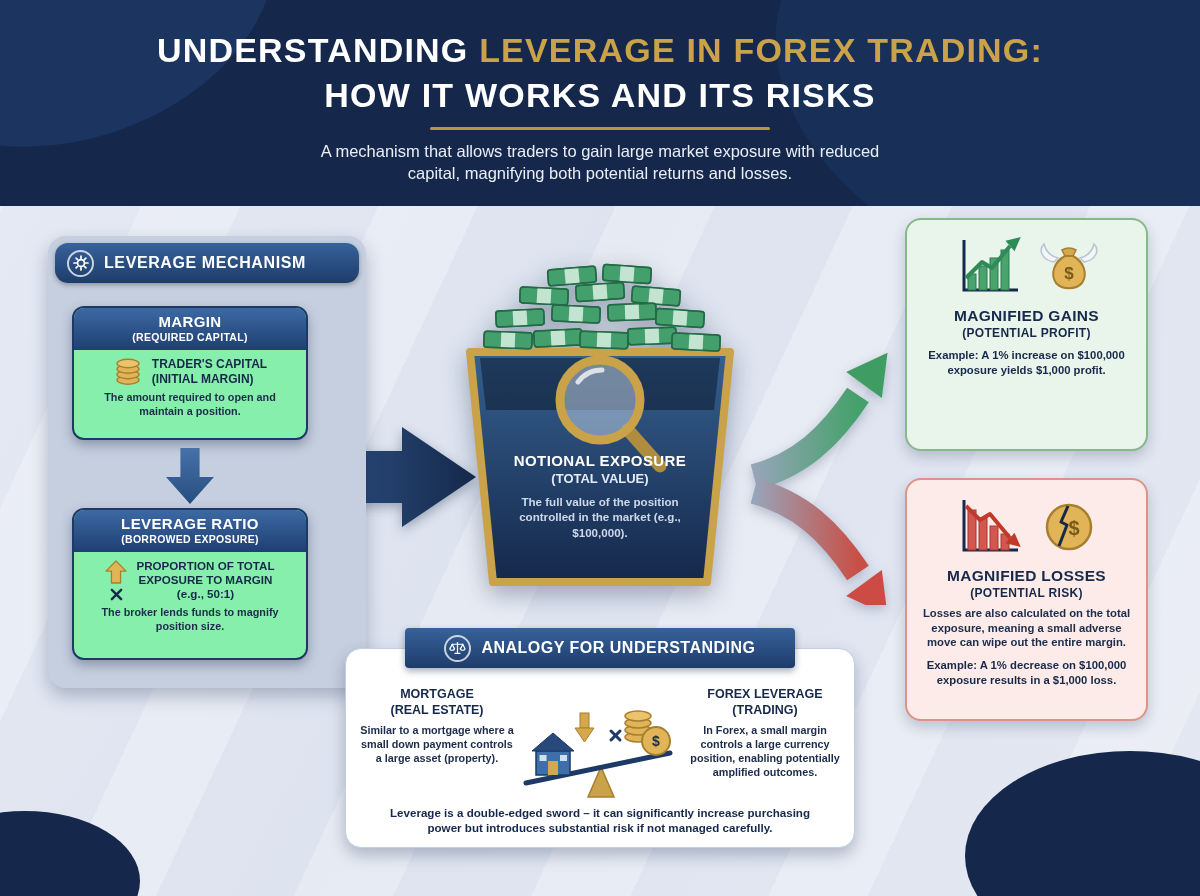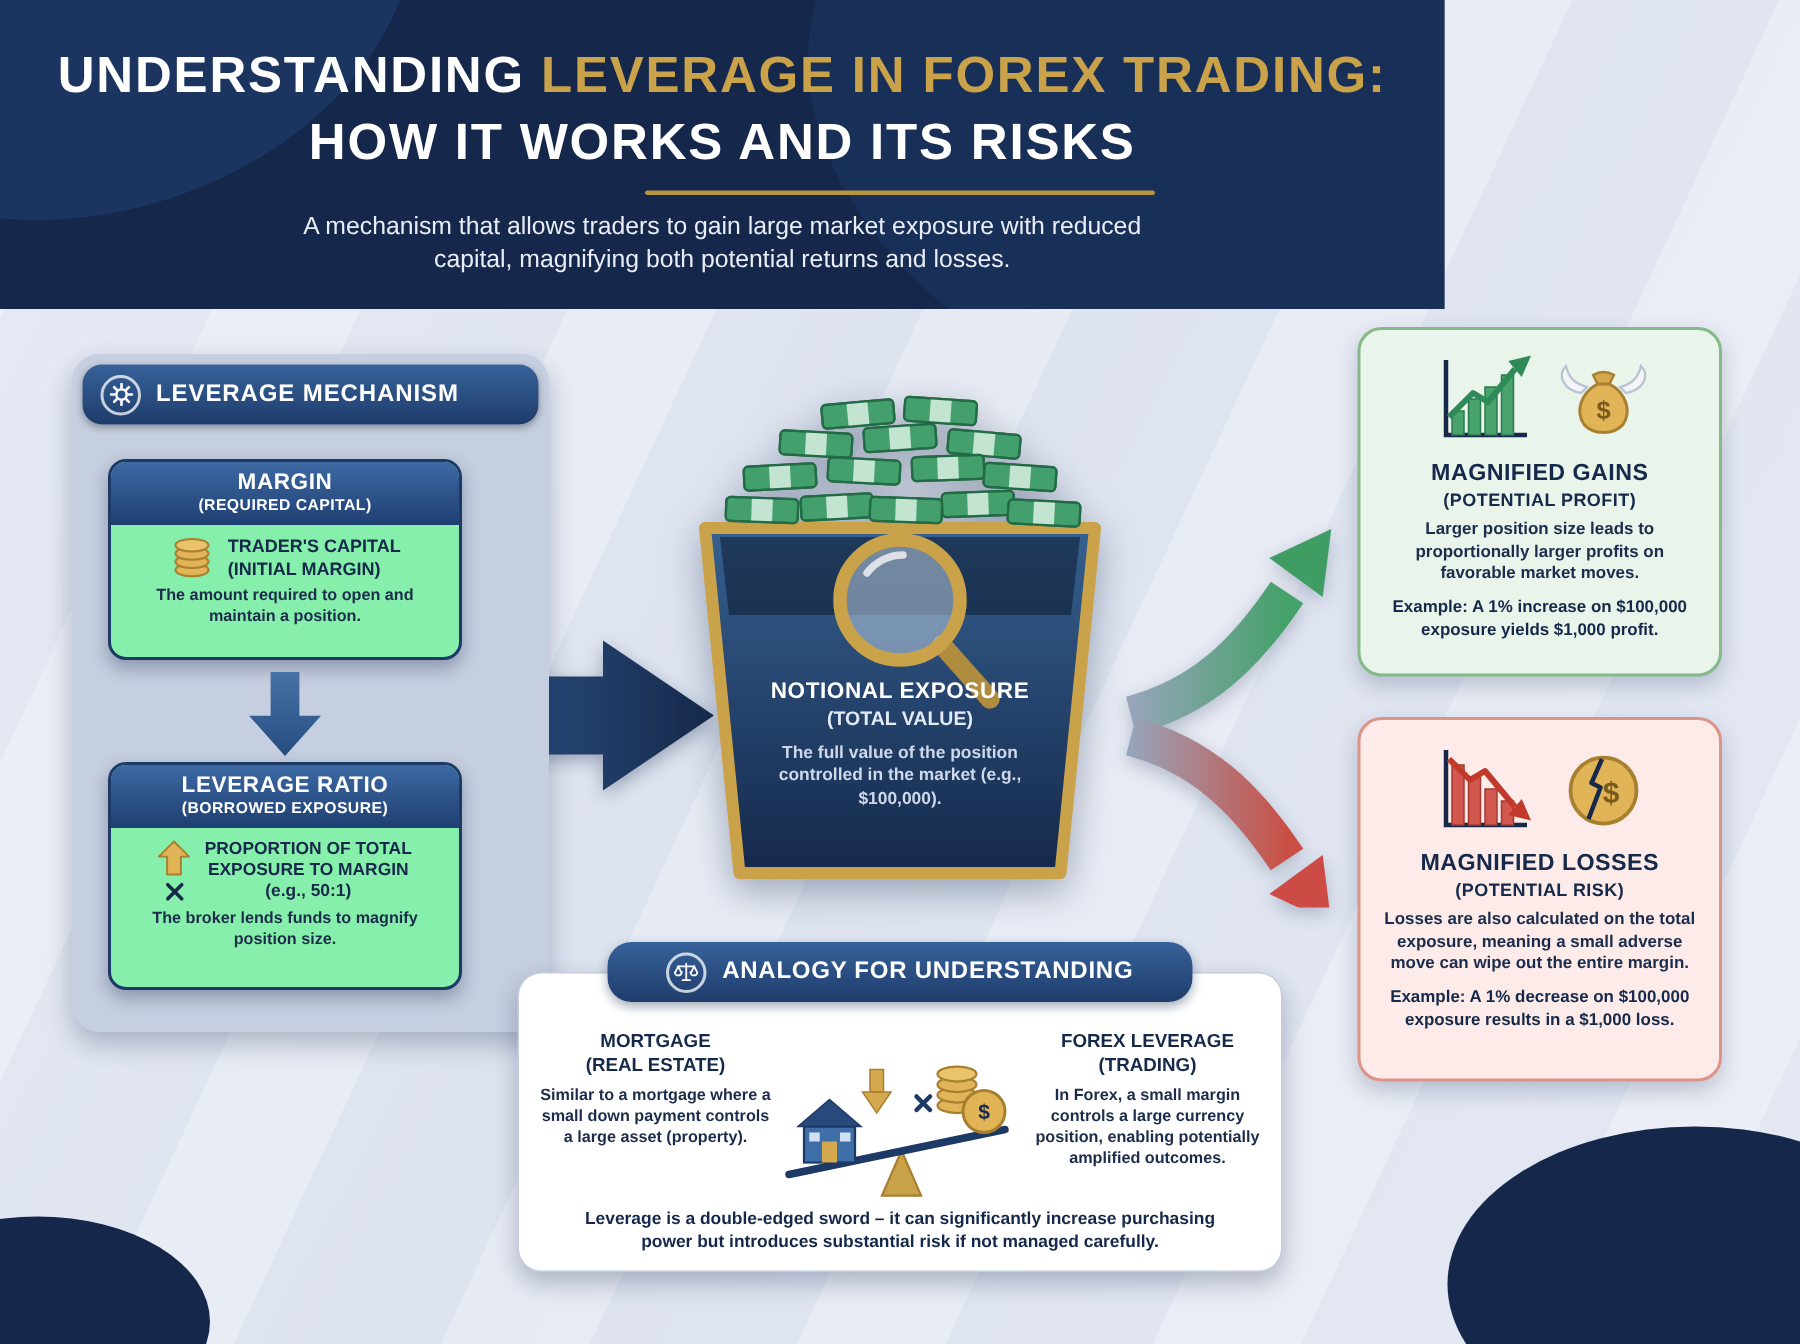--- a/index.html
+++ b/index.html
@@ -4,21 +4,21 @@
 <title>Understanding Leverage in Forex Trading</title>
 <style>
   *{margin:0;padding:0;box-sizing:border-box;}
   body{font-family:"Liberation Sans",sans-serif;background:#8e99ad;}
   .canvas{position:relative;width:1200px;height:896px;overflow:hidden;
           background:linear-gradient(118deg,#e6eaf4 0%,#dde3ef 45%,#e4e8f3 100%);}
   .stripes{position:absolute;inset:0;
            background:repeating-linear-gradient(115deg,rgba(255,255,255,.28) 0px,rgba(255,255,255,.28) 90px,rgba(255,255,255,0) 90px,rgba(255,255,255,0) 215px);}
 
   
-  .header{position:absolute;left:0;top:0;width:963px;height:206px;background:#15284b;overflow:hidden;}
+  .header{position:absolute;left:0;top:0;width:1200px;height:206px;background:#15284b;overflow:hidden;}
   .deco{position:absolute;border-radius:50%;}
   .deco-tl{left:-150px;top:-170px;width:430px;height:310px;background:#1e3a69;opacity:.7;transform:rotate(-18deg);}
   .deco-tr{right:-230px;top:-130px;width:660px;height:430px;background:#1c3563;opacity:.55;transform:rotate(14deg);}
   .title{position:absolute;top:28px;left:0;width:100%;text-align:center;color:#ffffff;
          font-size:34px;line-height:1.32;font-weight:800;letter-spacing:1.2px;}
   .title .gold{color:#c9a24a;}
   .t-line{display:block;}
   .divider{position:absolute;top:127px;left:430px;width:340px;height:3px;background:#b9953f;border-radius:2px;}
   .subtitle{position:absolute;top:140px;left:0;width:100%;text-align:center;color:#e9eef6;
             font-size:16.5px;line-height:1.35;font-weight:500;}
@@ -74,21 +74,21 @@
   .panel-icons{display:flex;align-items:center;justify-content:center;gap:14px;height:70px;}
   .panel-title{color:#16294a;font-size:15.5px;font-weight:800;letter-spacing:.3px;margin-top:5px;}
   .panel-title .pt-main{display:block;}
   .panel-title .pt-sub{display:block;font-size:12px;margin-top:1px;}
   .panel-desc{margin-top:6px;color:#1b2c4c;font-size:11.3px;font-weight:700;line-height:1.3;}
   .panel-example{margin-top:8px;color:#16294a;font-size:11.3px;font-weight:700;line-height:1.3;}
 
   
   .analogy-panel{position:absolute;left:345px;top:648px;width:510px;height:200px;background:#ffffff;
                  border:1px solid #c3cddd;border-radius:16px;box-shadow:0 7px 16px rgba(21,40,75,.28);}
-  .analogy-header{position:absolute;left:405px;top:628px;width:390px;height:40px;border-radius:16px;
+  .analogy-header{position:absolute;left:405px;top:628px;width:390px;height:40px;border-radius:4px;
                   background:linear-gradient(180deg,#37629a,#1e3c6b);display:flex;align-items:center;
                   justify-content:center;gap:10px;color:#fff;font-size:16px;font-weight:700;letter-spacing:.5px;
                   box-shadow:0 3px 7px rgba(21,40,75,.4);}
   .analogy-col{position:absolute;top:38px;width:154px;text-align:center;color:#16294a;}
   .mortgage-col{left:14px;}
   .forex-col{left:342px;}
   .ac-title{font-size:12.5px;font-weight:800;line-height:1.25;}
   .ac-t{display:block;}
   .ac-desc{margin-top:5px;font-size:10.8px;font-weight:600;line-height:1.3;color:#1c2c4a;}
   .seesaw{position:absolute;left:172px;top:40px;}
@@ -287,21 +287,20 @@
         <path d="M46,26 C58,24 62,14 56,8 C54,16 50,20 42,22 Z" fill="#f3f5f8" stroke="#b9c2d0" stroke-width="1.5"></path>
         <path d="M24,14 Q31,10 38,14 L35,20 L27,20 Z" fill="#d4a94e" stroke="#a87f2f" stroke-width="1.5"></path>
         <path d="M27,20 L35,20 C46,26 50,38 44,47 C38,54 24,54 18,47 C12,38 16,26 27,20 Z" fill="#e0b457" stroke="#a87f2f" stroke-width="2"></path>
         <text x="31" y="43" text-anchor="middle" font-size="17" font-weight="bold" fill="#7a5a1c" font-family="Liberation Sans, sans-serif">$</text>
       </svg>
     </div>
     <h3 class="panel-title">
       <span class="pt-main">MAGNIFIED GAINS</span>
       <span class="pt-sub">(POTENTIAL PROFIT)</span>
     </h3>
-    <p class="panel-desc">Larger position size leads to proportionally larger profits on favorable market moves.</p>
     <p class="panel-example">Example: A 1% increase on $100,000 exposure yields $1,000 profit.</p>
   </section>
 
   <section class="result-panel losses-panel">
     <div class="panel-icons">
       <svg width="70" height="66" viewBox="0 0 70 66">
         <path d="M 10,6 V 56 H 64" fill="none" stroke="#16294a" stroke-width="3"></path>
         <g fill="#d2574e" stroke="#a33b33" stroke-width="1">
           <rect x="14" y="16" width="8" height="40"></rect>
           <rect x="25" y="24" width="8" height="32"></rect>

